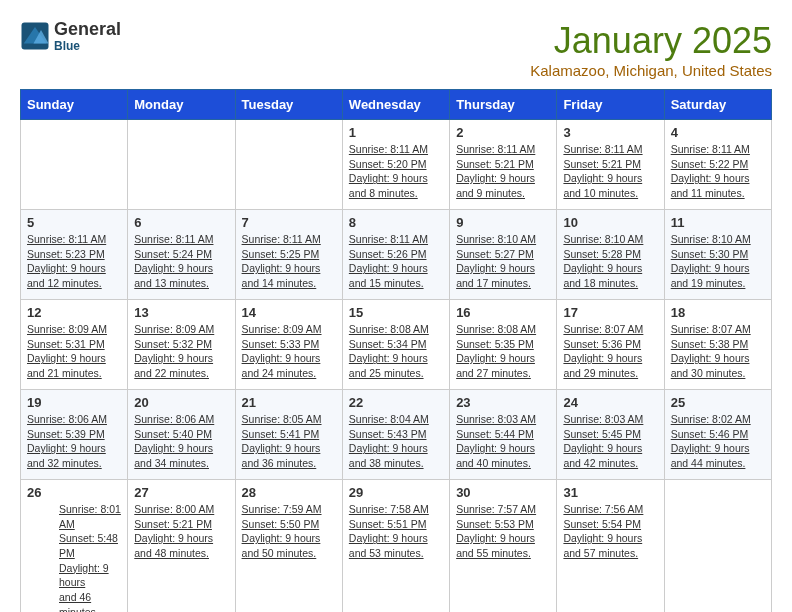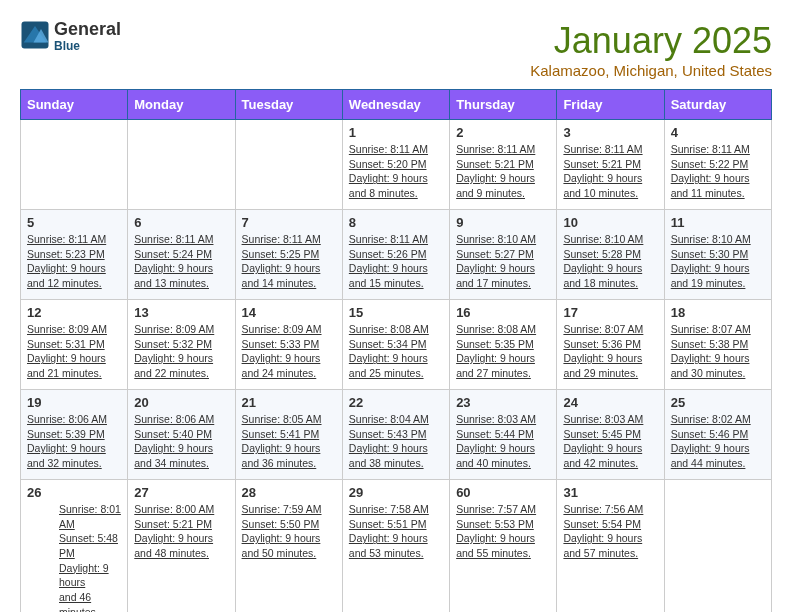--- a/index.html
+++ b/index.html
@@ -11,20 +11,21 @@
       padding: 20px;
     }
     .header {
       display: flex;
       justify-content: space-between;
       align-items: flex-start;
       margin-bottom: 10px;
     }
     .logo {
       display: flex;
+      align-items: center;
     }
     .logo-text {
       display: flex;
       flex-direction: column;
       line-height: 1.1;
     }
     .logo-general {
       font-size: 18px;
       font-weight: bold;
       color: #333;
@@ -50,21 +51,21 @@
     .location-title {
       font-size: 15px;
       color: #a16207;
     }
     .calendar {
       width: 100%;
       border-collapse: collapse;
       border: 1px solid #ccc;
     }
     .calendar th {
-      background-color: #8b5cf6;
+      background-color: #1d4ed8;
       color: white;
       font-size: 13px;
       padding: 7px 6px;
       text-align: left;
       border: 1px solid #2565a0;
     }
     .calendar td {
       vertical-align: top;
       width: calc(100% / 7);
       padding: 5px 6px;
@@ -336,21 +337,21 @@
 and 50 minutes.</div>
         </td>
         <td>
           <span class="day-num">29</span>
           <div class="day-info" style="white-space: pre-line;">Sunrise: 7:58 AM
 Sunset: 5:51 PM
 Daylight: 9 hours
 and 53 minutes.</div>
         </td>
         <td>
-          <span class="day-num">60</span>
+          <span class="day-num">30</span>
           <div class="day-info" style="white-space: pre-line;">Sunrise: 7:57 AM
 Sunset: 5:53 PM
 Daylight: 9 hours
 and 55 minutes.</div>
         </td>
         <td>
           <span class="day-num">31</span>
           <div class="day-info" style="white-space: pre-line;">Sunrise: 7:56 AM
 Sunset: 5:54 PM
 Daylight: 9 hours

